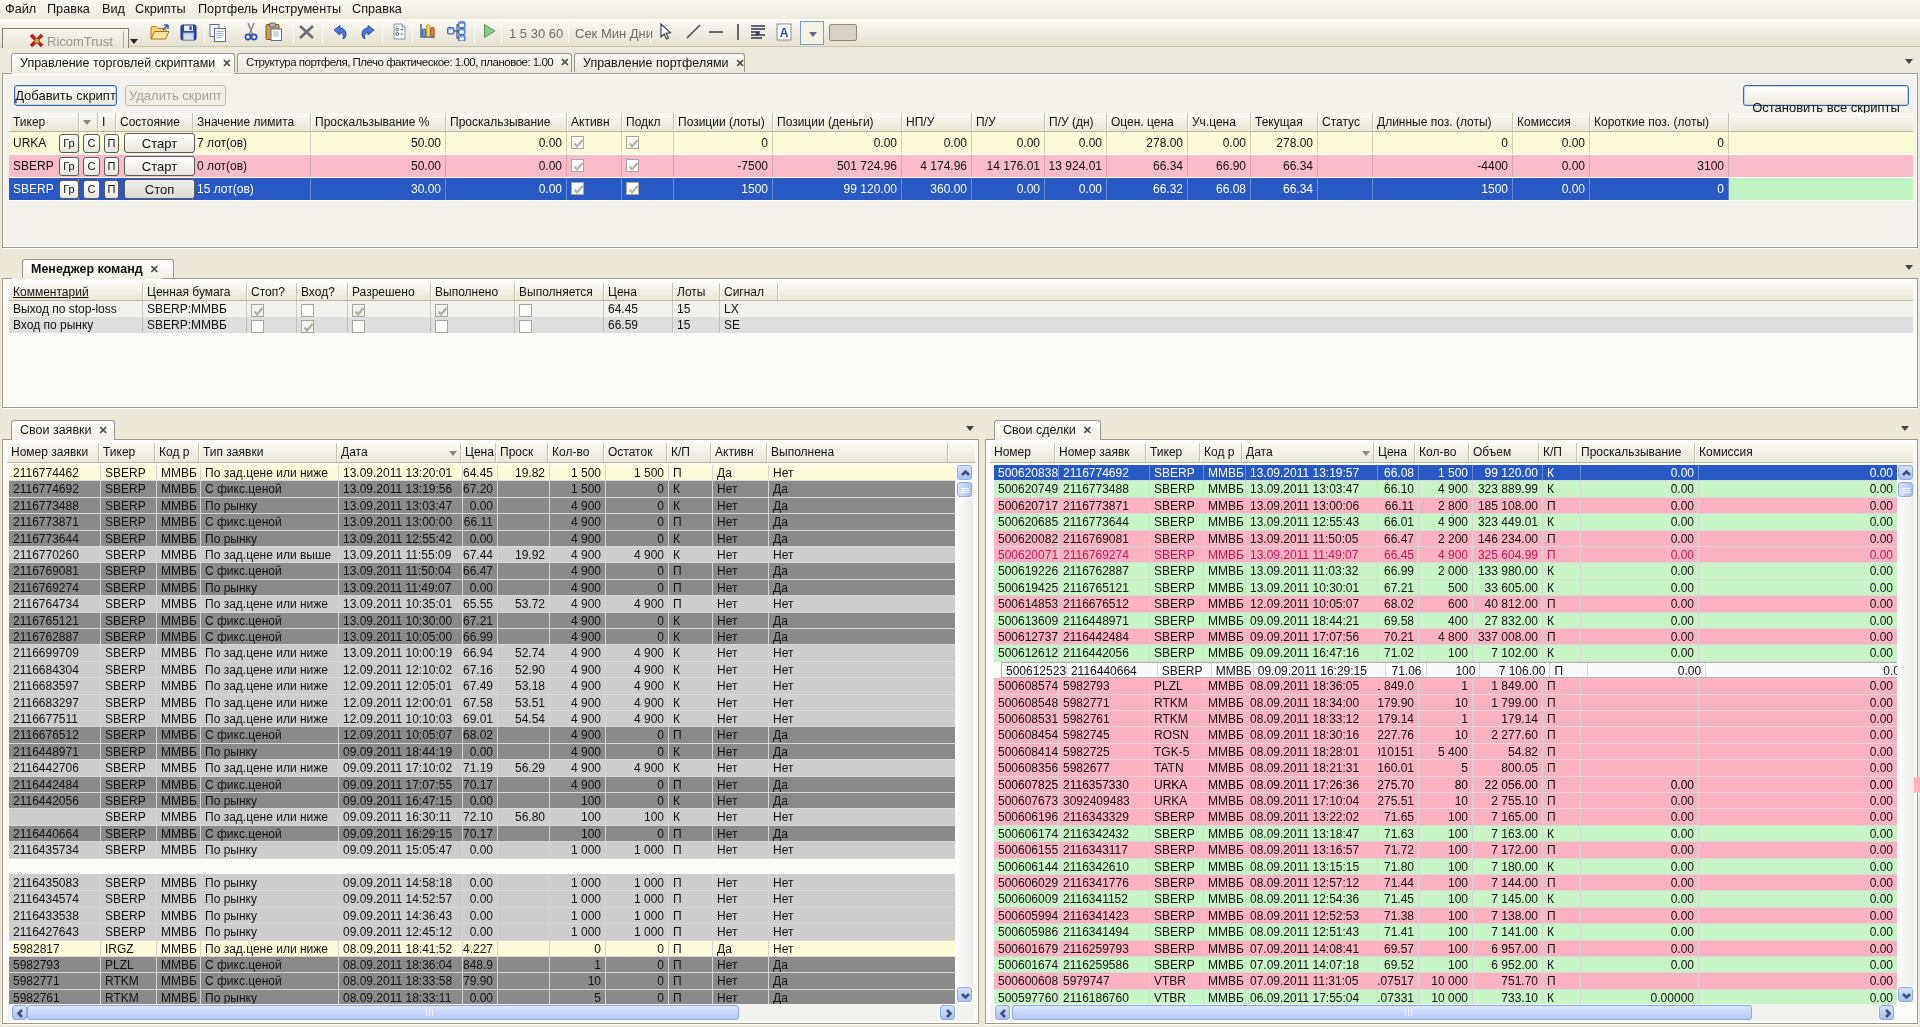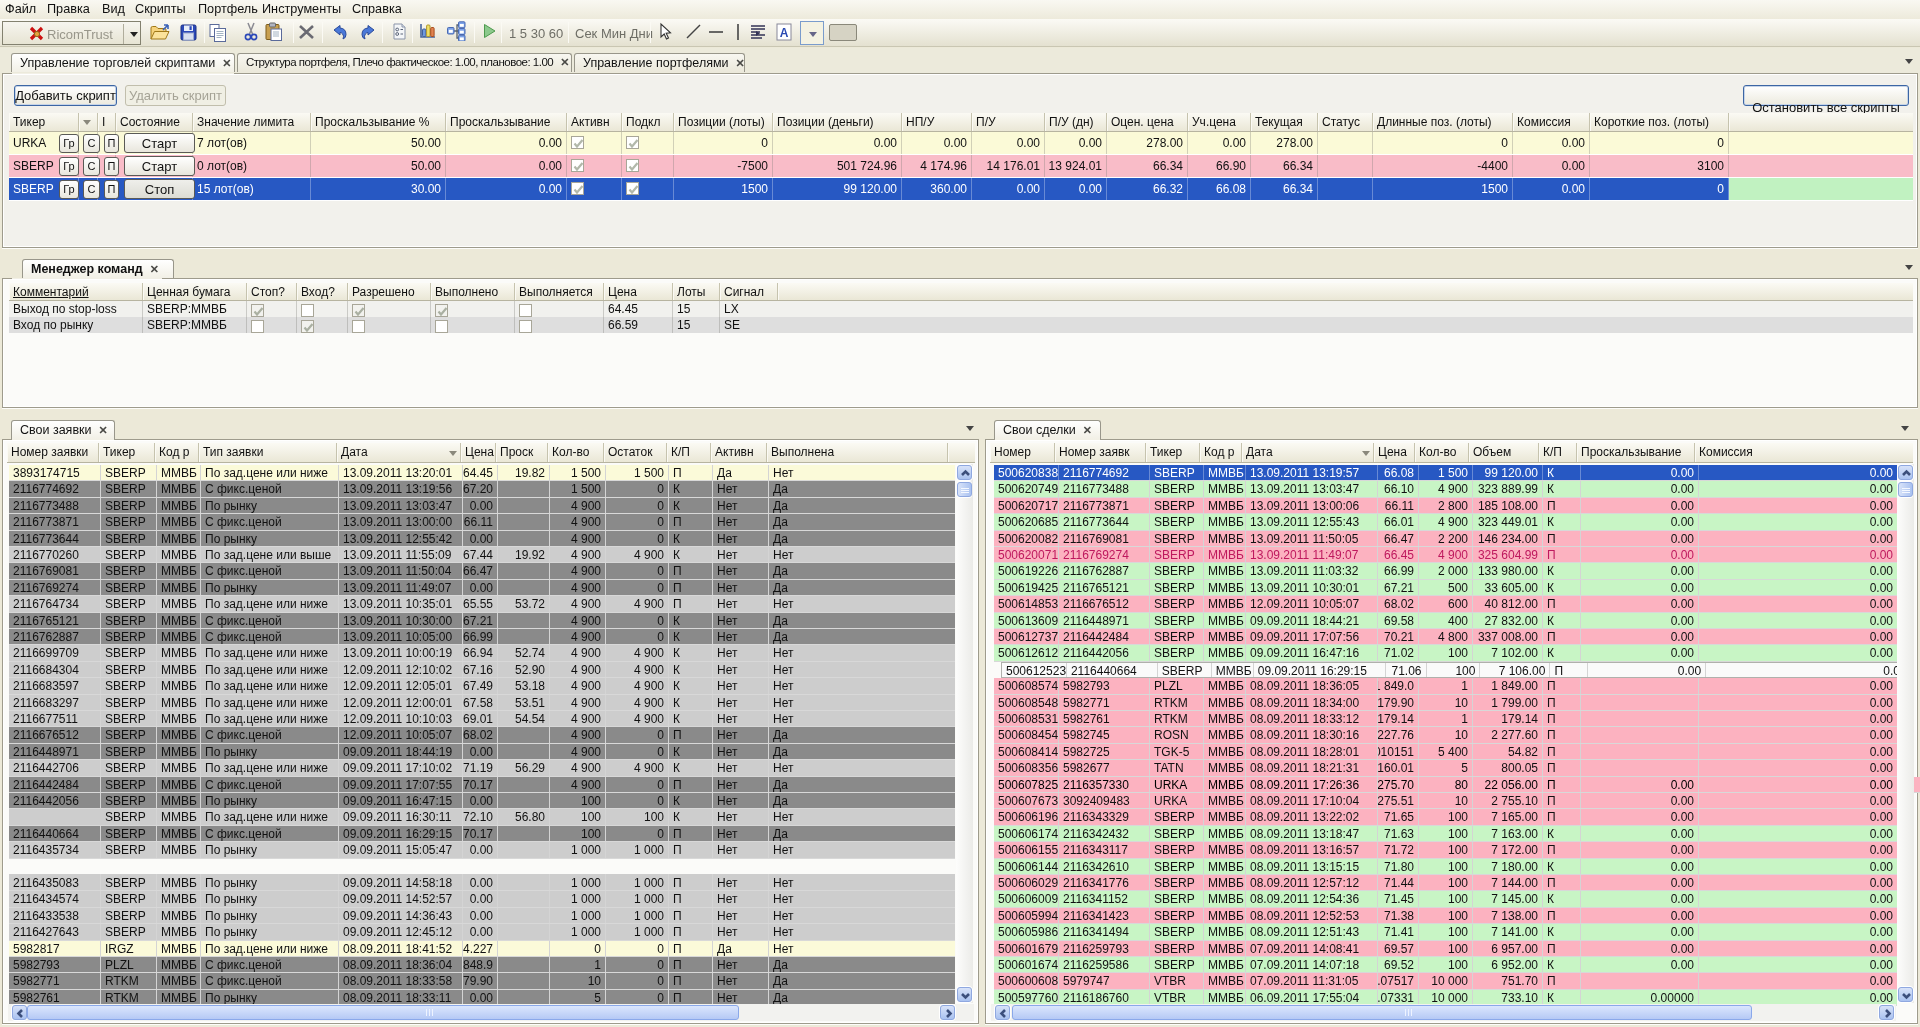--- a/index.html
+++ b/index.html
@@ -40,21 +40,21 @@
 <div class="abs menubar">
     <span style="position:absolute;left:5px;top:2px;padding:0;">Файл</span>
     <span style="position:absolute;left:47px;top:2px;padding:0;">Правка</span>
     <span style="position:absolute;left:102px;top:2px;padding:0;">Вид</span>
     <span style="position:absolute;left:135px;top:2px;padding:0;">Скрипты</span>
     <span style="position:absolute;left:198px;top:2px;padding:0;">Портфель</span>
     <span style="position:absolute;left:262px;top:2px;padding:0;">Инструменты</span>
     <span style="position:absolute;left:352px;top:2px;padding:0;">Справка</span>
   </div>
 <div class="abs toolbar">
-<div class="abs" style="left:2px;top:2px;width:139px;height:24px;border:1px solid #83816f;background:linear-gradient(#f6f5ef,#e7e4d3);padding-left:16px;">
+<div class="abs" style="left:2px;top:9px;width:127px;height:24px;border:1px solid #83816f;background:linear-gradient(#f6f5ef,#e7e4d3);padding-left:16px;">
       <svg style="position:absolute;left:26px;top:4px" width="16" height="16" viewBox="0 0 16 16">
         <path d="M2 2 L13 13 M13 2 L2 13" stroke="#cc1111" stroke-width="3.2"></path>
         <circle cx="8" cy="8" r="2.6" fill="#e8a33d" stroke="#8a6a20"></circle>
       </svg>
       <span style="position:absolute;left:44px;top:5px;color:#98968a;font-size:13px;">RicomTrust</span>
       <div style="position:absolute;left:120px;top:2px;width:1px;height:20px;background:#b0ad9c;"></div>
       <div class="dna" style="left:127px;top:10px;border-top-color:#222;"></div>
     </div>
 <svg class="abs" style="left:150px;top:4px" width="20" height="20" viewBox="0 0 20 20">
       <path d="M1 16 L1 5 Q1 3.5 2.5 3.5 L6 3.5 L8 5.5 L15 5.5 Q16 5.5 16 7 L16 8" fill="#f6d37c" stroke="#a07818"></path>
@@ -355,21 +355,21 @@
       <div class="hc" style="width:35px;">Цена</div>
       <div class="hc" style="width:52px;">Проск</div>
       <div class="hc" style="width:56px;">Кол-во</div>
       <div class="hc" style="width:63px;">Остаток</div>
       <div class="hc" style="width:44px;">К/П</div>
       <div class="hc" style="width:56px;">Активн</div>
       <div class="hc" style="width:181px;">Выполнена</div>
       <div class="hc" style="width:3px;"></div>
     </div>
 <div class="row zrow botrow" style="left:6px;top:25.0px;width:946px;height:16.4px;background:#fbfad9;line-height:16px;border-bottom:1px solid #d8d8d8;">
-      <div class="c" style="width:92px;">3893174715</div>
+      <div class="c" style="width:92px;">2116774462</div>
       <div class="c" style="width:56px;">SBERP</div>
       <div class="c" style="width:44px;">ММВБ</div>
       <div class="c" style="width:138px;">По зад.цене или ниже</div>
       <div class="c" style="width:124px;">13.09.2011 13:20:01</div>
       <div class="c r" style="width:35px;">64.45</div>
       <div class="c r" style="width:52px;">19.82</div>
       <div class="c r" style="width:56px;">1 500</div>
       <div class="c r" style="width:63px;">1 500</div>
       <div class="c" style="width:44px;">П</div>
       <div class="c" style="width:56px;">Да</div>

